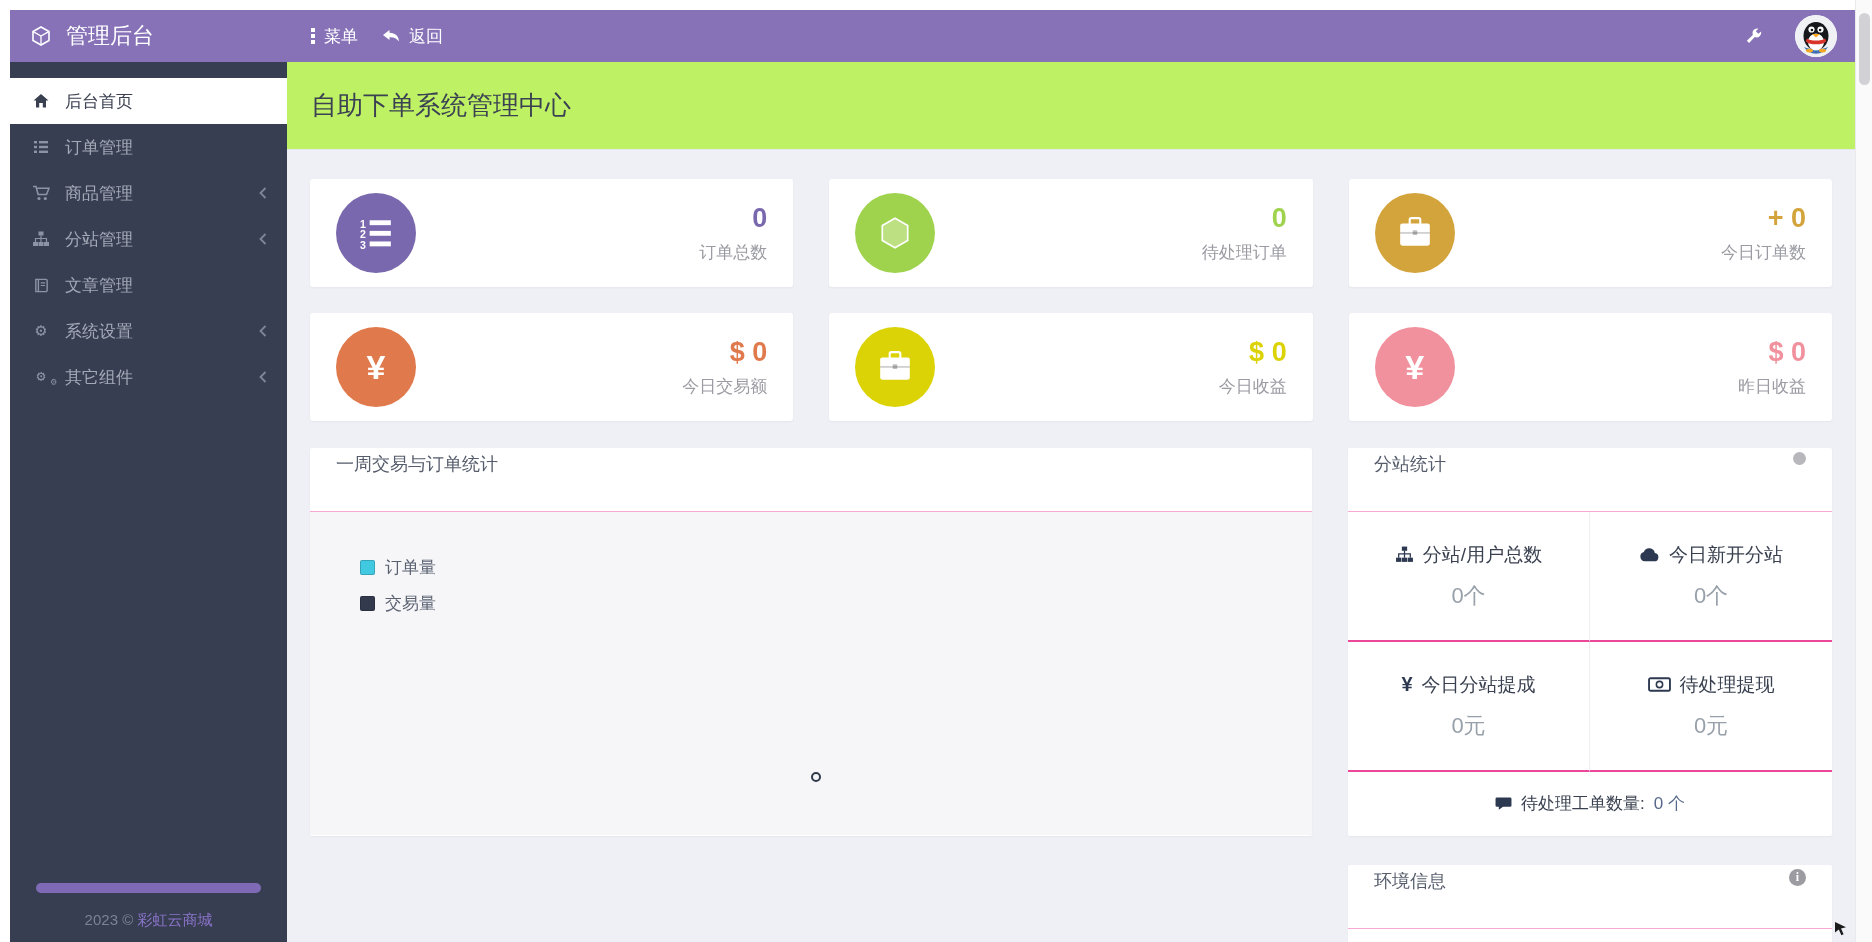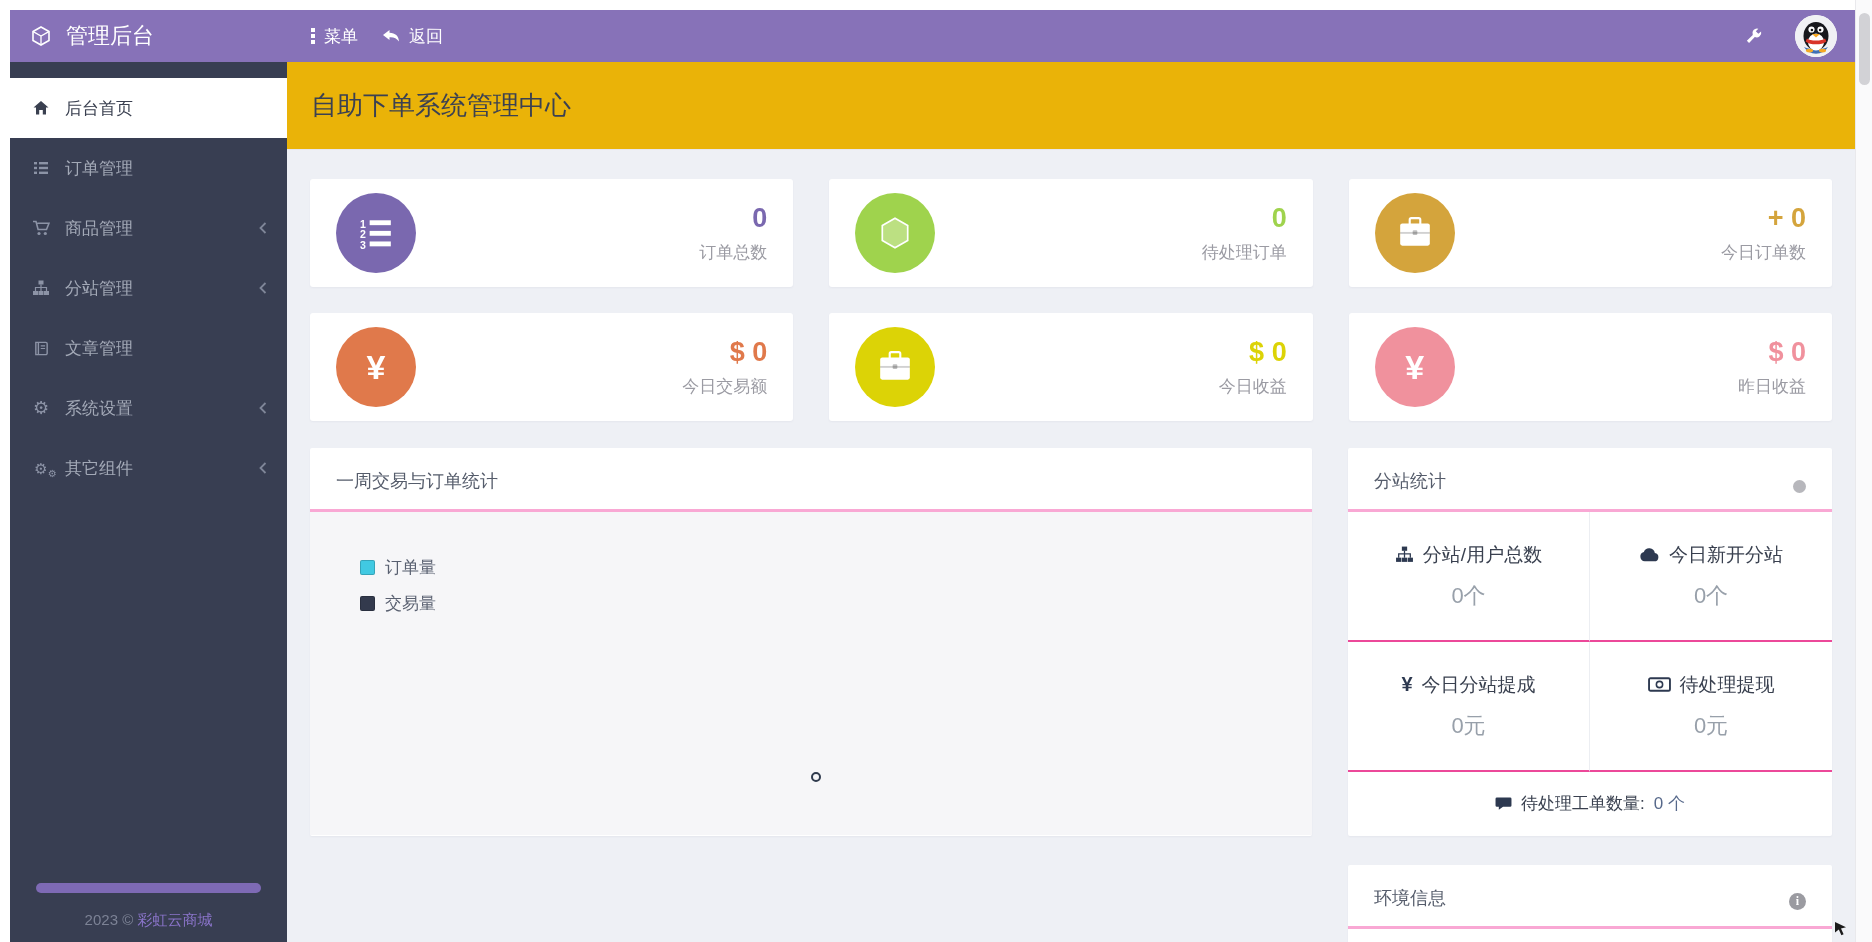--- a/index.html
+++ b/index.html
@@ -23,40 +23,40 @@
   .top-right { margin-left:auto; display:flex; align-items:center; gap:32px; padding-right:18px; }
   .avatar { width:42px; height:42px; border-radius:50%; overflow:hidden; background:#fff; cursor:pointer; }
 
   
   .sidebar {
     position:absolute; left:10px; top:62px; width:277px; bottom:0;
     background:#383e52;
   }
   .nav { padding-top:16px; }
   .nav-item {
-    height:60px; display:flex; align-items:center; gap:13px;
-    padding:4px 20px; color:#a3a9b7; font-size:17px; cursor:pointer;
+    height:46px; display:flex; align-items:center; gap:13px;
+    padding:4px 20px; color:#a3a9b7; font-size:17px; cursor:pointer;font-family:Liberation Mono, monospace;
   }
   .nav-item .ic { width:22px; display:flex; justify-content:center; color:#8c93a6; }
   .nav-item.active { background:#ffffff; color:#3a4050; }
   .nav-item.active .ic { color:#3a4050; }
   .chev { margin-left:auto; color:#7f8698; }
   .glyph-icon { font-size:18px; line-height:1; }
   .gears-wrap { position:relative; font-size:15px; line-height:1; }
   .gears-wrap .g2 { position:absolute; font-size:10px; right:-5px; bottom:-3px; }
 
   .side-footer { position:absolute; left:0; right:0; bottom:12px; text-align:center; }
   .side-progress { height:10px; border-radius:6px; background:#7e6ab5; margin:0 26px 18px; }
   .copyright { font-size:15px; color:#7c8295; }
   .copyright .brand-link { color:#8a74c9; cursor:pointer; }
 
   
   .main { position:absolute; left:287px; top:62px; width:1568px; bottom:0; background:#eef0f5; overflow:hidden; }
   .page-header {
-    height:88px; background:#eab308; display:flex; align-items:center;
+    height:88px; background:#bef264; display:flex; align-items:center;
     padding-left:24px; border-bottom:1px solid #e7e7ee;
   }
   .page-title { font-size:26px; color:#3b4152; }
   .content { padding:29px 23px 0; }
 
   .stat-grid { display:grid; grid-template-columns:repeat(3,1fr); gap:26px 36px; }
   .stat-card {
     background:#fff; height:108px; border-radius:3px; display:flex; align-items:center;
     padding:0 26px; box-shadow:0 1px 2px rgba(50,50,93,.05); cursor:pointer;
   }
@@ -65,22 +65,22 @@
     display:flex; align-items:center; justify-content:center; flex-shrink:0;
   }
   .stat-icon .yen { font-size:34px; font-weight:bold; }
   .stat-right { margin-left:auto; text-align:right; }
   .stat-value { font-size:27px; font-weight:bold; }
   .stat-label { font-size:17px; color:#9b9ba3; margin-top:7px; }
 
   .panels { display:grid; grid-template-columns:1002px 484px; gap:36px; margin-top:27px; align-items:start; }
   .card { background:#fff; border-radius:2px; box-shadow:0 1px 2px rgba(50,50,93,.05); }
   .card-header {
-    height:64px; display:flex; align-items:flex-end; padding:16px 26px;
-    font-size:18px; color:#555c6b; border-bottom:3px solid #f9a8d4;
+    height:64px; display:flex; align-items:flex-start; padding:4px 26px;
+    font-size:18px; color:#555c6b; border-bottom:1px solid #f9a8d4;
   }
   .chart-card { height:388px; }
   .chart-body { height:323px; background:#f6f6f8; position:relative; }
   .legend { position:absolute; left:50px; top:44px; }
   .legend-item { display:flex; align-items:center; gap:10px; margin-bottom:13px; font-size:17px; color:#596070; cursor:pointer; }
   .legend-swatch { width:15px; height:15px; border-radius:2px; border:1px solid rgba(0,0,0,.18); }
   .spinner {
     position:absolute; left:50%; top:260px; width:10px; height:10px;
     border:2px solid #2f3a4d; border-radius:50%;
   }

